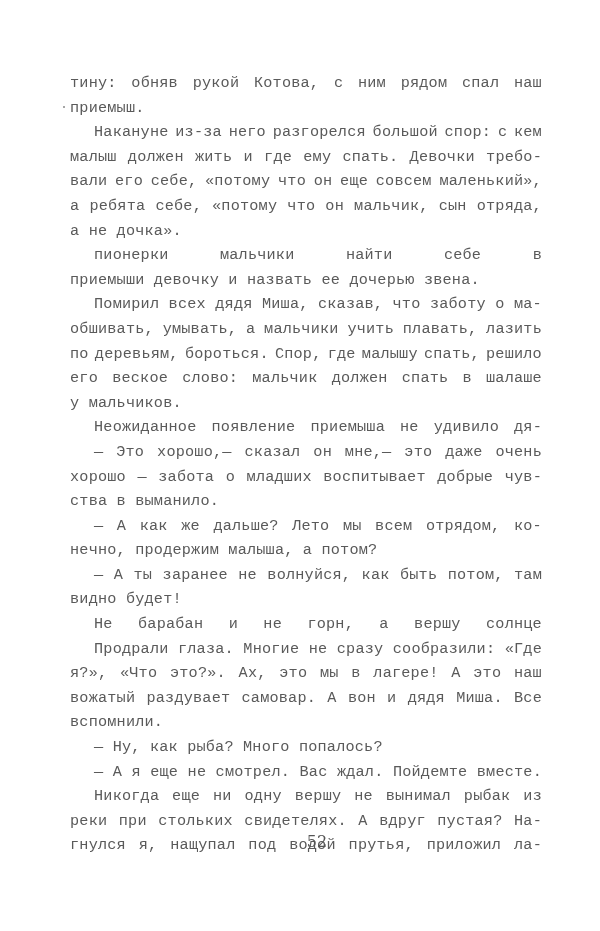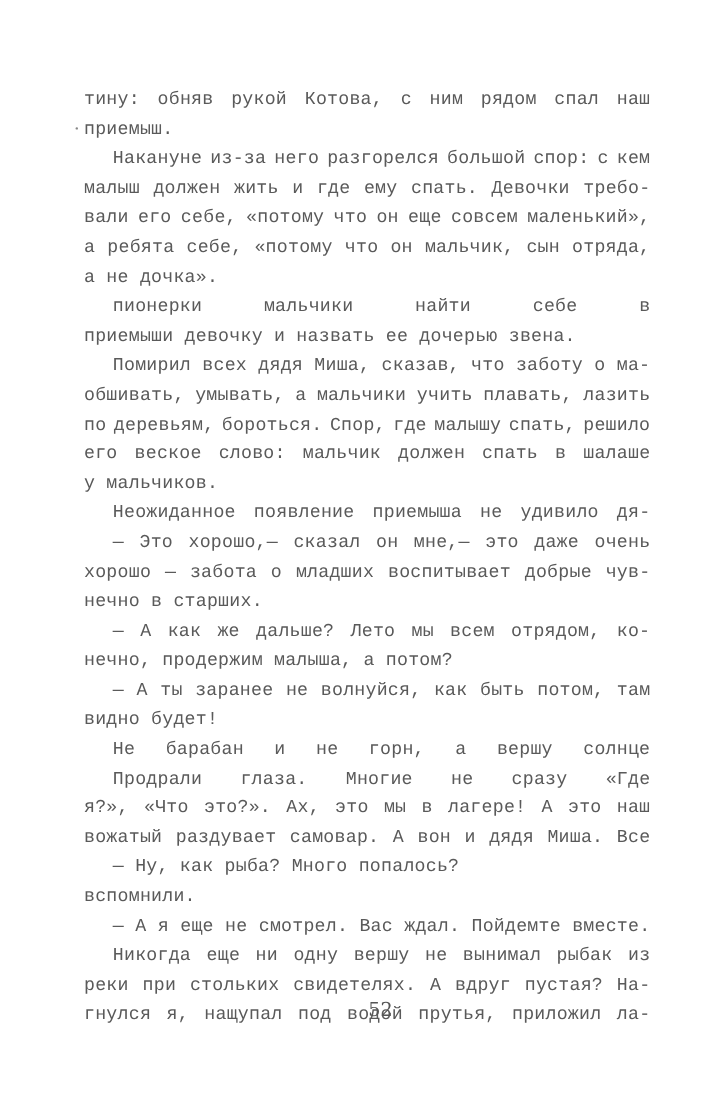--- a/index.html
+++ b/index.html
@@ -152,21 +152,21 @@
     <div class="line justify">
       <span class="w">хорошо</span>
       <span class="w">—</span>
       <span class="w">забота</span>
       <span class="w">о</span>
       <span class="w">младших</span>
       <span class="w">воспитывает</span>
       <span class="w">добрые</span>
       <span class="w">чув-</span>
     </div>
-    <div class="line">нечно в старших.</div>
+    <div class="line">ства в выманило.</div>
     <div class="line indent justify">
       <span class="w">—</span>
       <span class="w">А</span>
       <span class="w">как</span>
       <span class="w">же</span>
       <span class="w">дальше?</span>
       <span class="w">Лето</span>
       <span class="w">мы</span>
       <span class="w">всем</span>
       <span class="w">отрядом,</span>
@@ -195,20 +195,21 @@
       <span class="w">а</span>
       <span class="w">вершу</span>
       <span class="w">солнце</span>
     </div>
     <div class="line indent justify">
       <span class="w">Продрали</span>
       <span class="w">глаза.</span>
       <span class="w">Многие</span>
       <span class="w">не</span>
       <span class="w">сразу</span>
+      <span class="w">сообразили:</span>
       <span class="w">«Где</span>
     </div>
     <div class="line justify">
       <span class="w">я?»,</span>
       <span class="w">«Что</span>
       <span class="w">это?».</span>
       <span class="w">Ах,</span>
       <span class="w">это</span>
       <span class="w">мы</span>
       <span class="w">в</span>
@@ -221,22 +222,22 @@
       <span class="w">вожатый</span>
       <span class="w">раздувает</span>
       <span class="w">самовар.</span>
       <span class="w">А</span>
       <span class="w">вон</span>
       <span class="w">и</span>
       <span class="w">дядя</span>
       <span class="w">Миша.</span>
       <span class="w">Все</span>
     </div>
+    <div class="line">вспомнили.</div>
     <div class="line indent">— Ну, как рыба? Много попалось?</div>
-    <div class="line">вспомнили.</div>
     <div class="line indent justify">
       <span class="w">—</span>
       <span class="w">А</span>
       <span class="w">я</span>
       <span class="w">еще</span>
       <span class="w">не</span>
       <span class="w">смотрел.</span>
       <span class="w">Вас</span>
       <span class="w">ждал.</span>
       <span class="w">Пойдемте</span>

